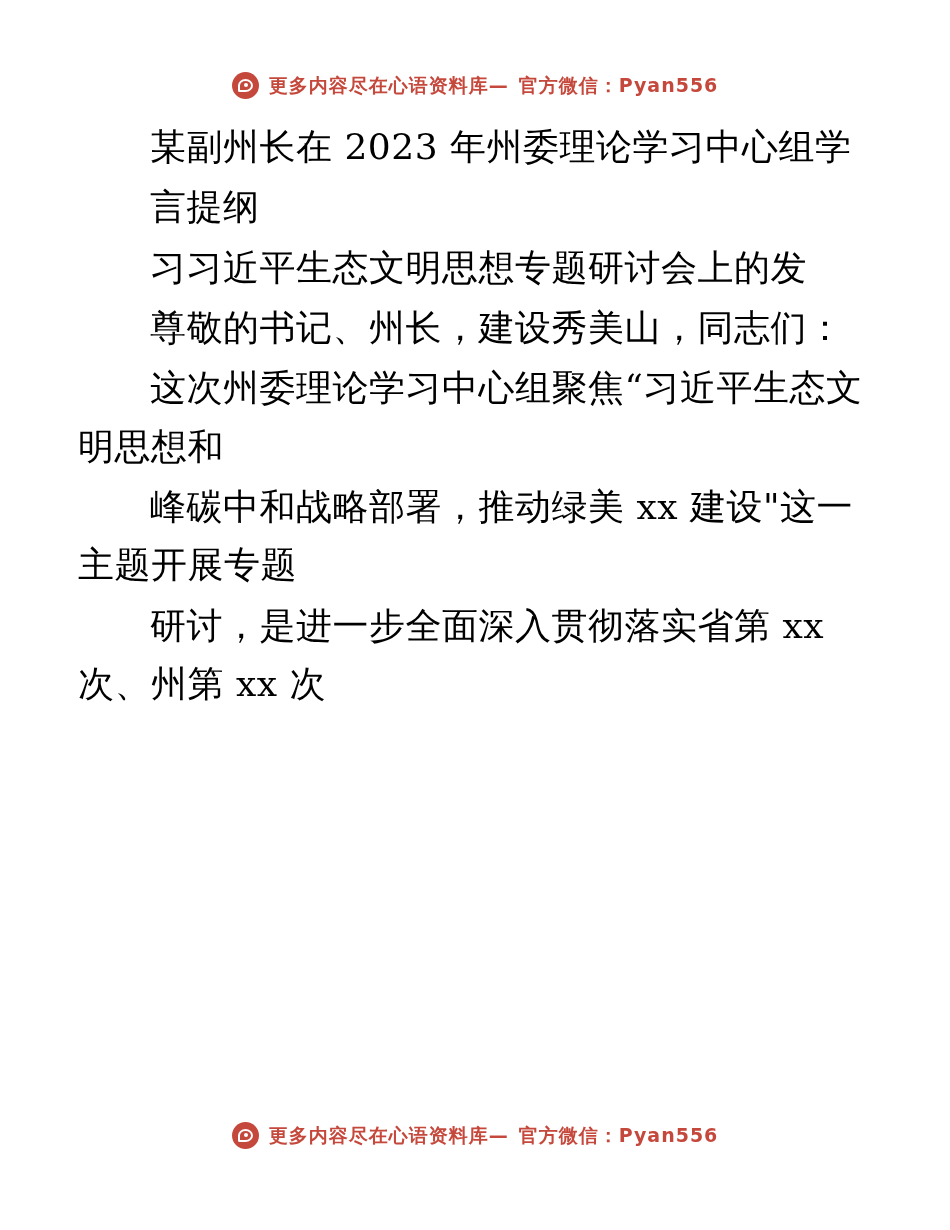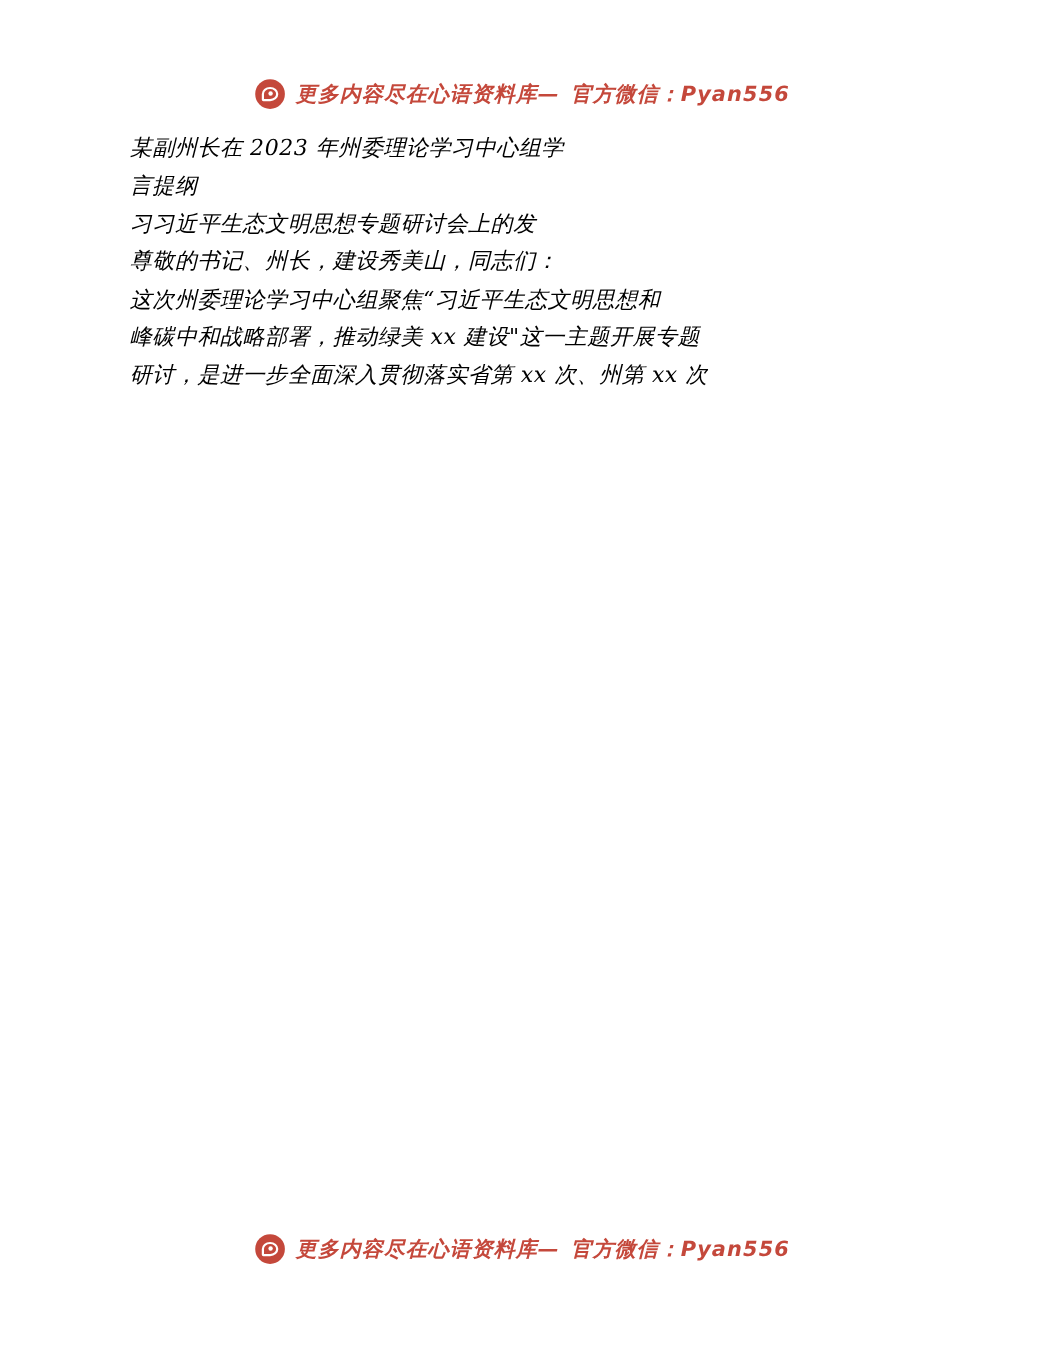--- a/index.html
+++ b/index.html
@@ -14,21 +14,20 @@
     color: #000000;
     position: relative;
     overflow: hidden;
   }
 
   .page {
     position: relative;
     width: 950px;
     height: 867px;
     box-sizing: border-box;
-    font-style: italic;
   }
 
   
   .watermark {
     position: absolute;
     left: 0;
     width: 950px;
     display: flex;
     align-items: center;
     justify-content: center;
@@ -78,21 +77,21 @@
 
   
   .doc-body {
     position: absolute;
     top: 118px;
     left: 78px;
     width: 800px;
   }
 
   .para {
-    font-size: 20px;
+    font-size: 36px;
     line-height: 1.62;
     text-indent: 2em;
     margin: 0 0 2px 0;
     letter-spacing: 0.5px;
     word-break: break-all;
   }
   .para.title-line {
     text-indent: 2em;
   }
 </style>

